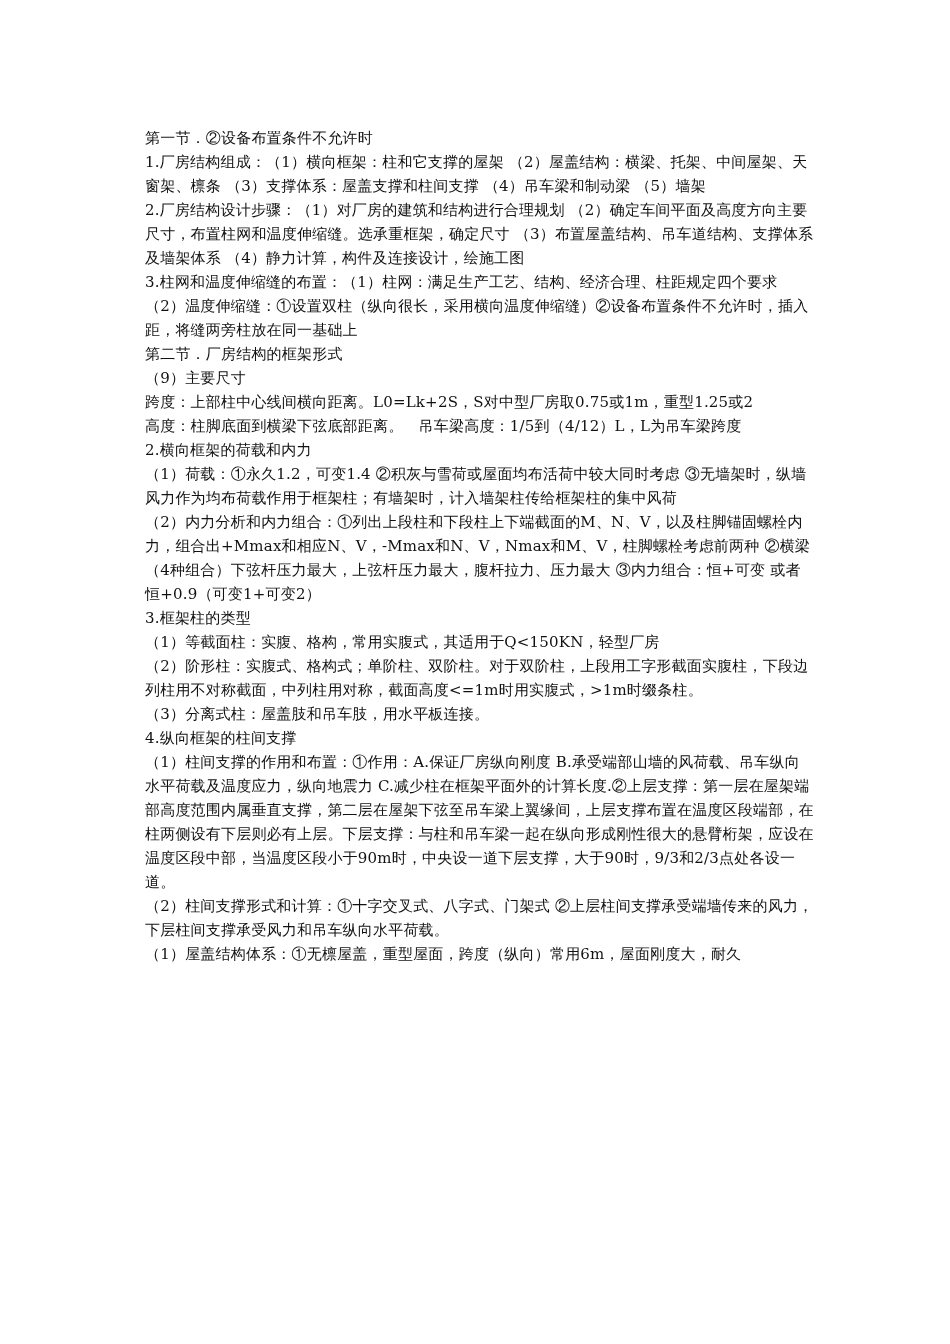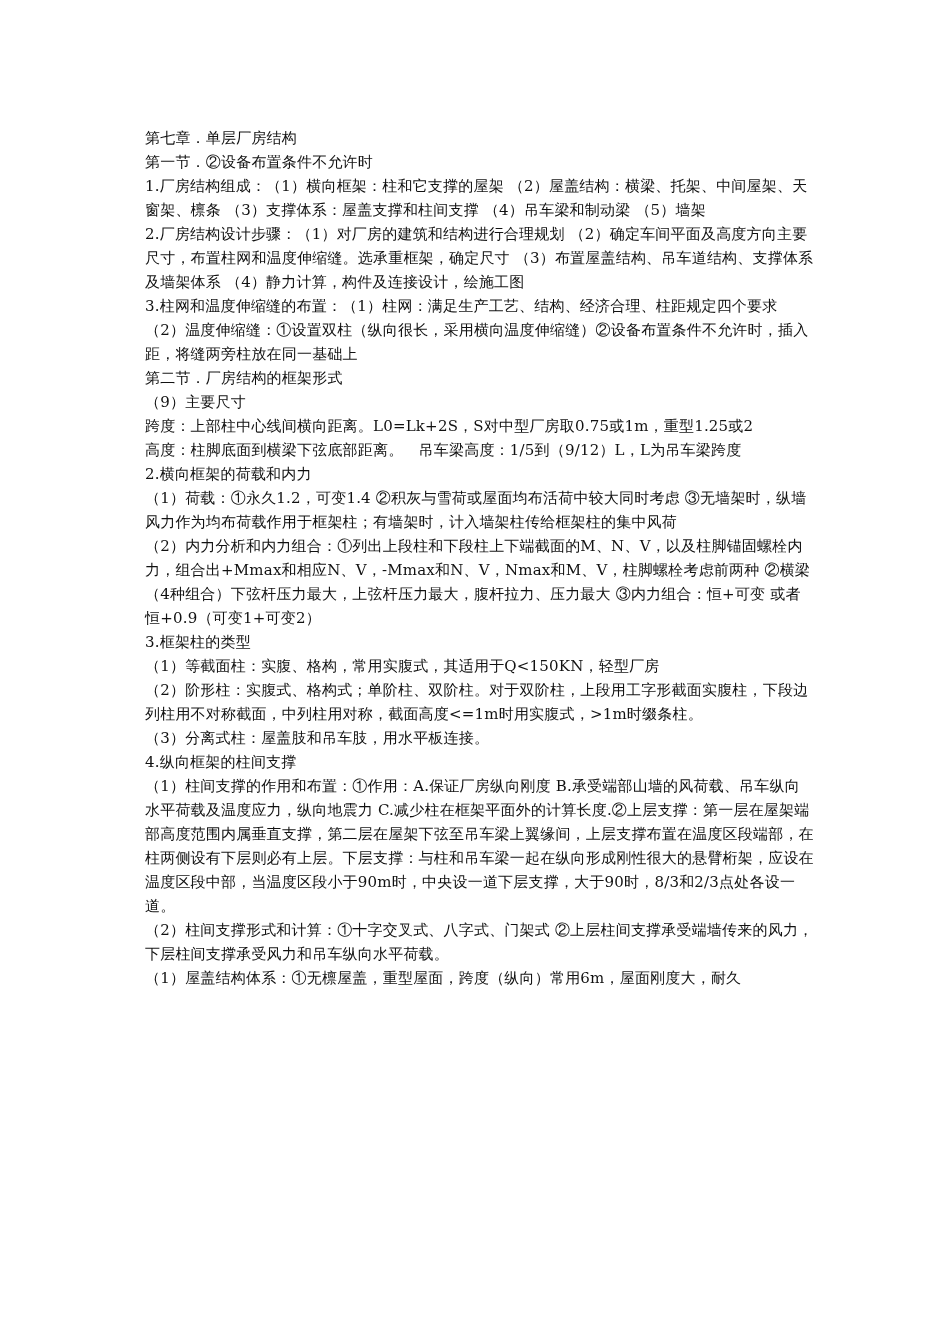--- a/index.html
+++ b/index.html
@@ -15,33 +15,32 @@
     color: #111111;
     letter-spacing: 0.2px;
   }
   .line { white-space: normal; word-break: break-all; margin: 0; }
   .heading { font-weight: normal; }
 </style>
 </head>
 <body>
 
 <div class="page">
-  <p class="line heading">第七章．单层厂房结构</p>
   <p class="line heading">第一节．②设备布置条件不允许时</p>
   <p class="line">1.厂房结构组成：（1）横向框架：柱和它支撑的屋架 （2）屋盖结构：横梁、托架、中间屋架、天窗架、檩条 （3）支撑体系：屋盖支撑和柱间支撑 （4）吊车梁和制动梁 （5）墙架</p>
   <p class="line">2.厂房结构设计步骤：（1）对厂房的建筑和结构进行合理规划 （2）确定车间平面及高度方向主要尺寸，布置柱网和温度伸缩缝。选承重框架，确定尺寸 （3）布置屋盖结构、吊车道结构、支撑体系及墙架体系 （4）静力计算，构件及连接设计，绘施工图</p>
   <p class="line">3.柱网和温度伸缩缝的布置：（1）柱网：满足生产工艺、结构、经济合理、柱距规定四个要求 （2）温度伸缩缝：①设置双柱（纵向很长，采用横向温度伸缩缝）②设备布置条件不允许时，插入距，将缝两旁柱放在同一基础上</p>
   <p class="line heading">第二节．厂房结构的框架形式</p>
   <p class="line">（9）主要尺寸</p>
   <p class="line">跨度：上部柱中心线间横向距离。L0=Lk+2S，S对中型厂房取0.75或1m，重型1.25或2</p>
-  <p class="line">高度：柱脚底面到横梁下弦底部距离。　吊车梁高度：1/5到（9/12）L，L为吊车梁跨度</p>
+  <p class="line">高度：柱脚底面到横梁下弦底部距离。　吊车梁高度：1/5到（4/12）L，L为吊车梁跨度</p>
   <p class="line heading">2.横向框架的荷载和内力</p>
   <p class="line">（1）荷载：①永久1.2，可变1.4 ②积灰与雪荷或屋面均布活荷中较大同时考虑 ③无墙架时，纵墙风力作为均布荷载作用于框架柱；有墙架时，计入墙架柱传给框架柱的集中风荷</p>
   <p class="line">（2）内力分析和内力组合：①列出上段柱和下段柱上下端截面的M、N、V，以及柱脚锚固螺栓内力，组合出+Mmax和相应N、V，-Mmax和N、V，Nmax和M、V，柱脚螺栓考虑前两种 ②横梁（4种组合）下弦杆压力最大，上弦杆压力最大，腹杆拉力、压力最大 ③内力组合：恒+可变 或者 恒+0.9（可变1+可变2）</p>
   <p class="line heading">3.框架柱的类型</p>
   <p class="line">（1）等截面柱：实腹、格构，常用实腹式，其适用于Q&lt;150KN，轻型厂房</p>
   <p class="line">（2）阶形柱：实腹式、格构式；单阶柱、双阶柱。对于双阶柱，上段用工字形截面实腹柱，下段边列柱用不对称截面，中列柱用对称，截面高度&lt;=1m时用实腹式，&gt;1m时缀条柱。</p>
   <p class="line">（3）分离式柱：屋盖肢和吊车肢，用水平板连接。</p>
   <p class="line heading">4.纵向框架的柱间支撑</p>
-  <p class="line">（1）柱间支撑的作用和布置：①作用：A.保证厂房纵向刚度 B.承受端部山墙的风荷载、吊车纵向水平荷载及温度应力，纵向地震力 C.减少柱在框架平面外的计算长度.②上层支撑：第一层在屋架端部高度范围内属垂直支撑，第二层在屋架下弦至吊车梁上翼缘间，上层支撑布置在温度区段端部，在柱两侧设有下层则必有上层。下层支撑：与柱和吊车梁一起在纵向形成刚性很大的悬臂桁架，应设在温度区段中部，当温度区段小于90m时，中央设一道下层支撑，大于90时，8/3和2/3点处各设一道。</p>
+  <p class="line">（1）柱间支撑的作用和布置：①作用：A.保证厂房纵向刚度 B.承受端部山墙的风荷载、吊车纵向水平荷载及温度应力，纵向地震力 C.减少柱在框架平面外的计算长度.②上层支撑：第一层在屋架端部高度范围内属垂直支撑，第二层在屋架下弦至吊车梁上翼缘间，上层支撑布置在温度区段端部，在柱两侧设有下层则必有上层。下层支撑：与柱和吊车梁一起在纵向形成刚性很大的悬臂桁架，应设在温度区段中部，当温度区段小于90m时，中央设一道下层支撑，大于90时，9/3和2/3点处各设一道。</p>
   <p class="line">（2）柱间支撑形式和计算：①十字交叉式、八字式、门架式 ②上层柱间支撑承受端墙传来的风力，下层柱间支撑承受风力和吊车纵向水平荷载。</p>
   <p class="line">（1）屋盖结构体系：①无檩屋盖，重型屋面，跨度（纵向）常用6m，屋面刚度大，耐久</p>
 </div>
 
 </body></html>

